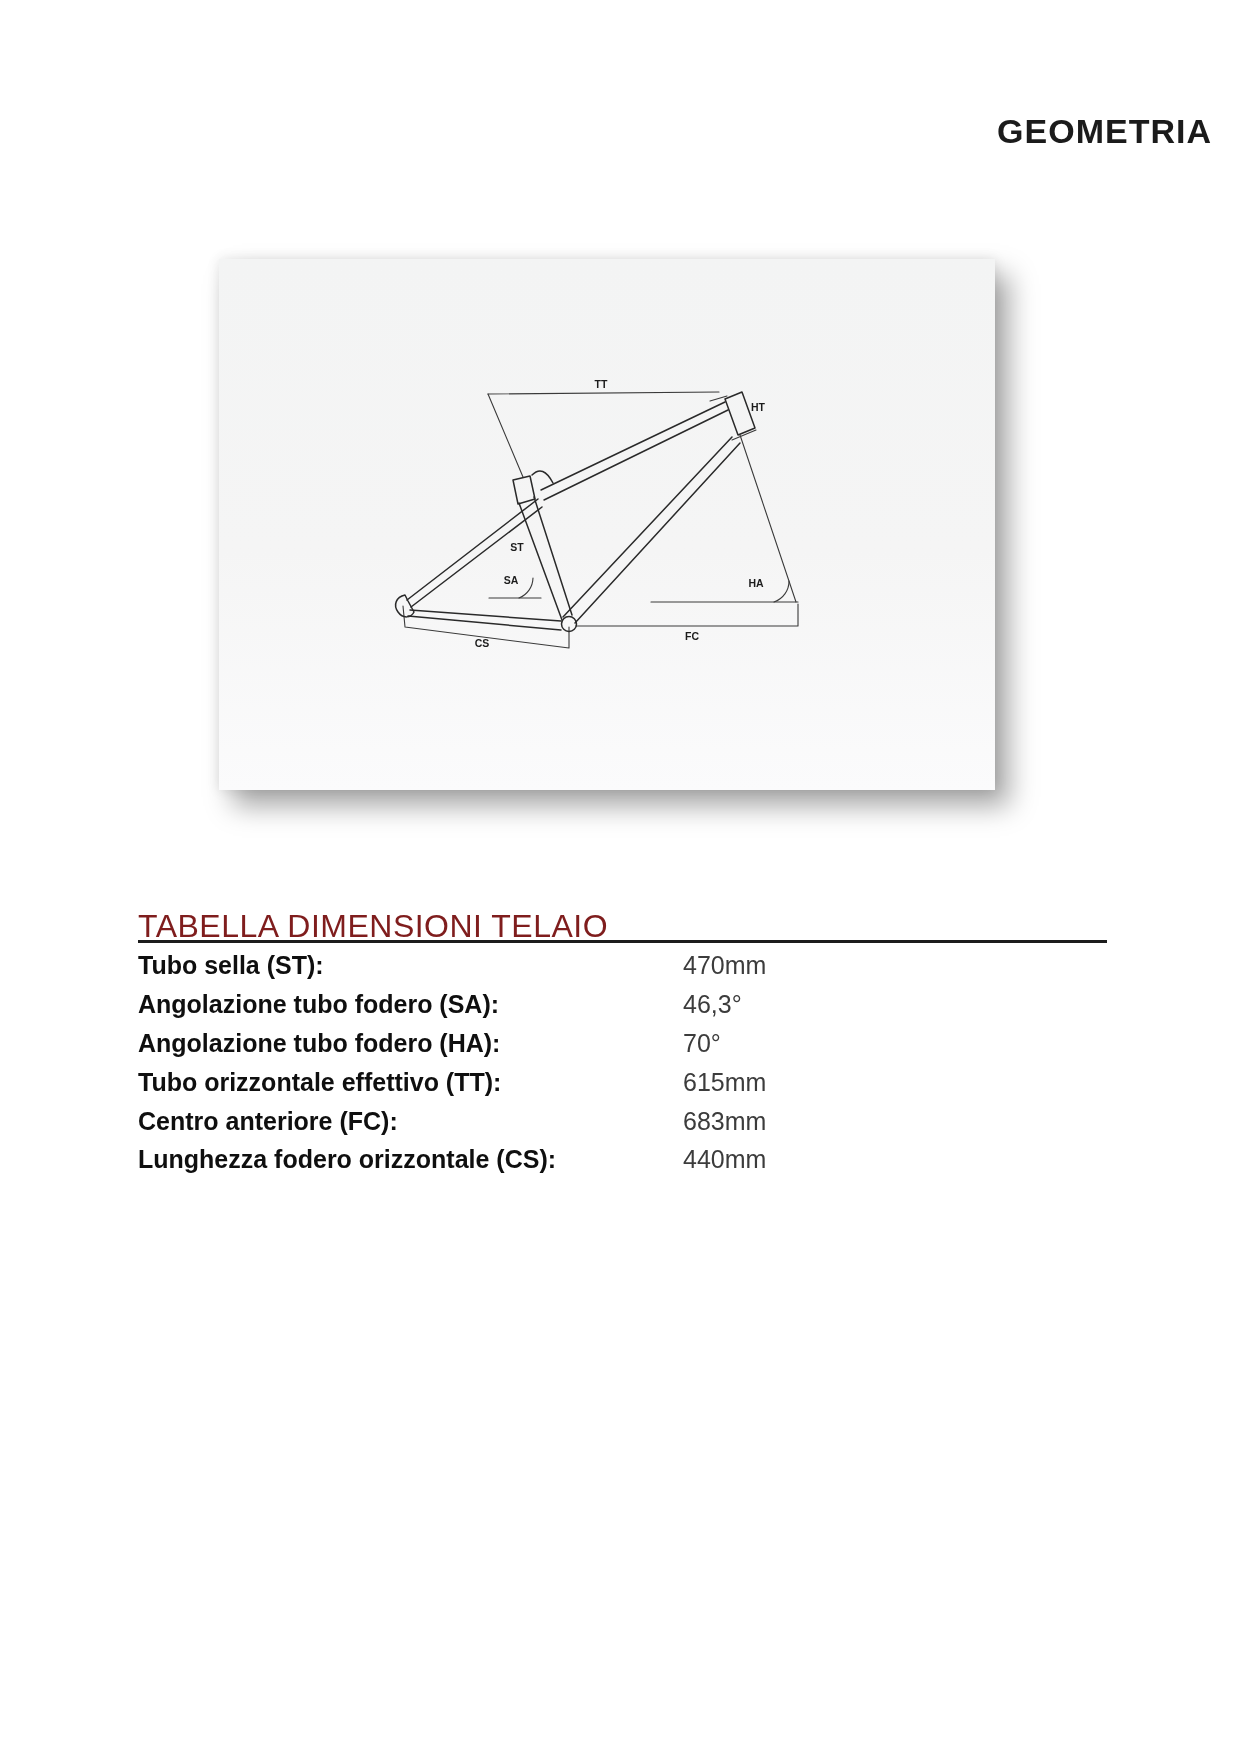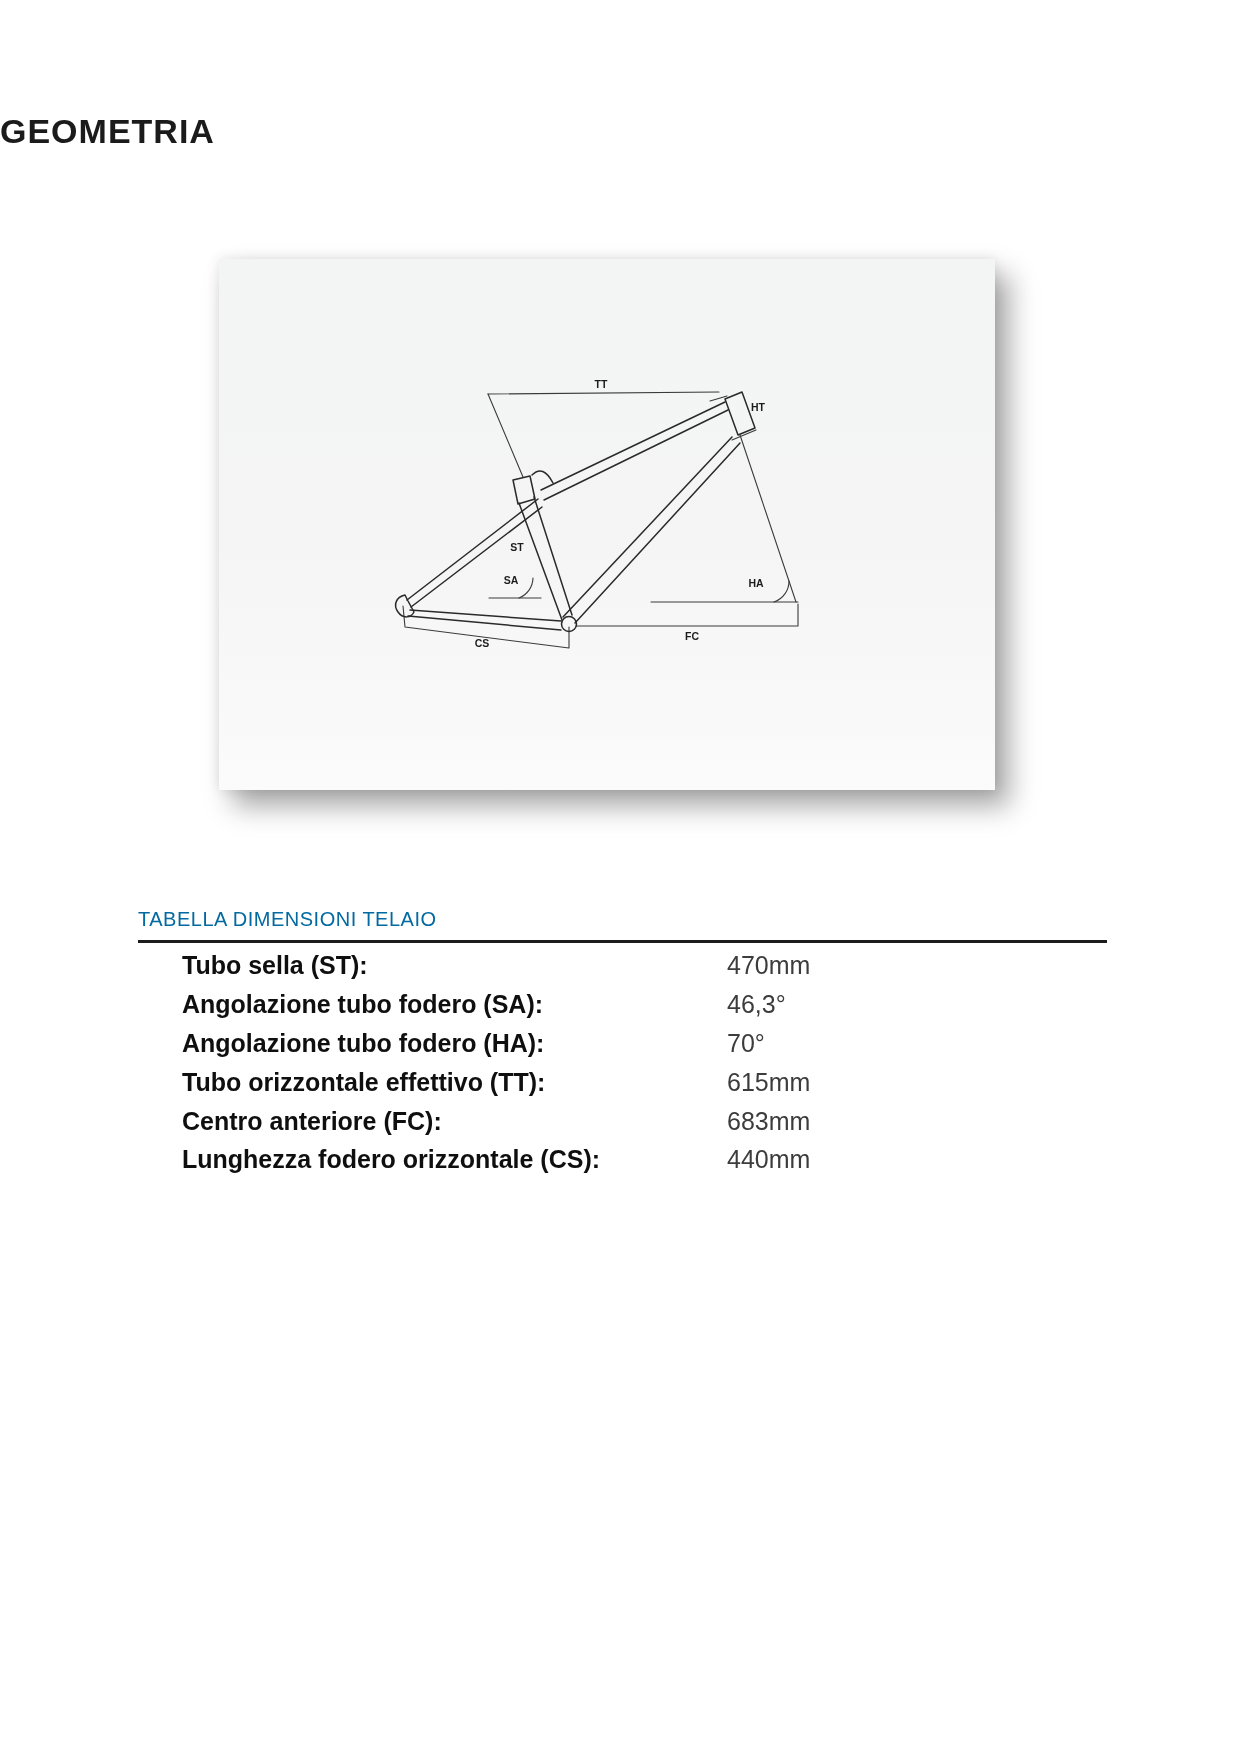--- a/index.html
+++ b/index.html
@@ -7,48 +7,48 @@
   body {
     position:relative;
     width:1240px; height:1754px;
     font-family:"Liberation Sans", sans-serif;
     color:#1d1d1d;
     overflow:hidden;
   }
 
   .page-title {
     position:absolute; top:112px; left:0; width:1212px;
-    text-align:left;
+    text-align:right;
     font-size:34px; font-weight:bold; letter-spacing:1px;
     color:#1b1b1b;
   }
 
   .geometry-card {
     position:absolute; left:219px; top:259px;
     width:776px; height:531px;
     background:linear-gradient(180deg,#f3f4f4 0%, #f5f5f5 55%, #fbfbfc 100%);
     box-shadow:14px 16px 26px rgba(0,0,0,0.35), 0 0 12px rgba(0,0,0,0.10);
   }
   .geometry-card svg { display:block; width:776px; height:530px; }
 
   .frame-stroke   { stroke:#2a2a2a; stroke-width:1.5; fill:none; stroke-linecap:round; stroke-linejoin:round; }
   .dim-stroke     { stroke:#3a3a3a; stroke-width:1.1; fill:none; stroke-linecap:round; stroke-linejoin:round; }
   .diagram-label  { font-family:"Liberation Sans", sans-serif; font-size:10.5px; font-weight:bold; fill:#1c1c1c; }
 
   .table-heading {
     position:absolute; left:138px; top:908px;
-    font-size:20px; font-weight:400; letter-spacing:0.5px;
-    color:#0369a1;
+    font-size:32px; font-weight:400; letter-spacing:0.5px;
+    color:#7f1d1d;
   }
   .table-rule {
     position:absolute; left:138px; top:940px;
     width:969px; height:2.5px; background:#1c1c1c;
   }
   .spec-table {
-    position:absolute; left:138px; top:946px; width:969px;margin-left:44px;
+    position:absolute; left:138px; top:946px; width:969px;
   }
   .spec-row {
     position:relative; height:38.9px;
     display:flex; align-items:center;
   }
   .spec-label {
     font-size:25px; font-weight:bold; color:#0f0f0f;
   }
   .spec-value {
     position:absolute; left:545px;

